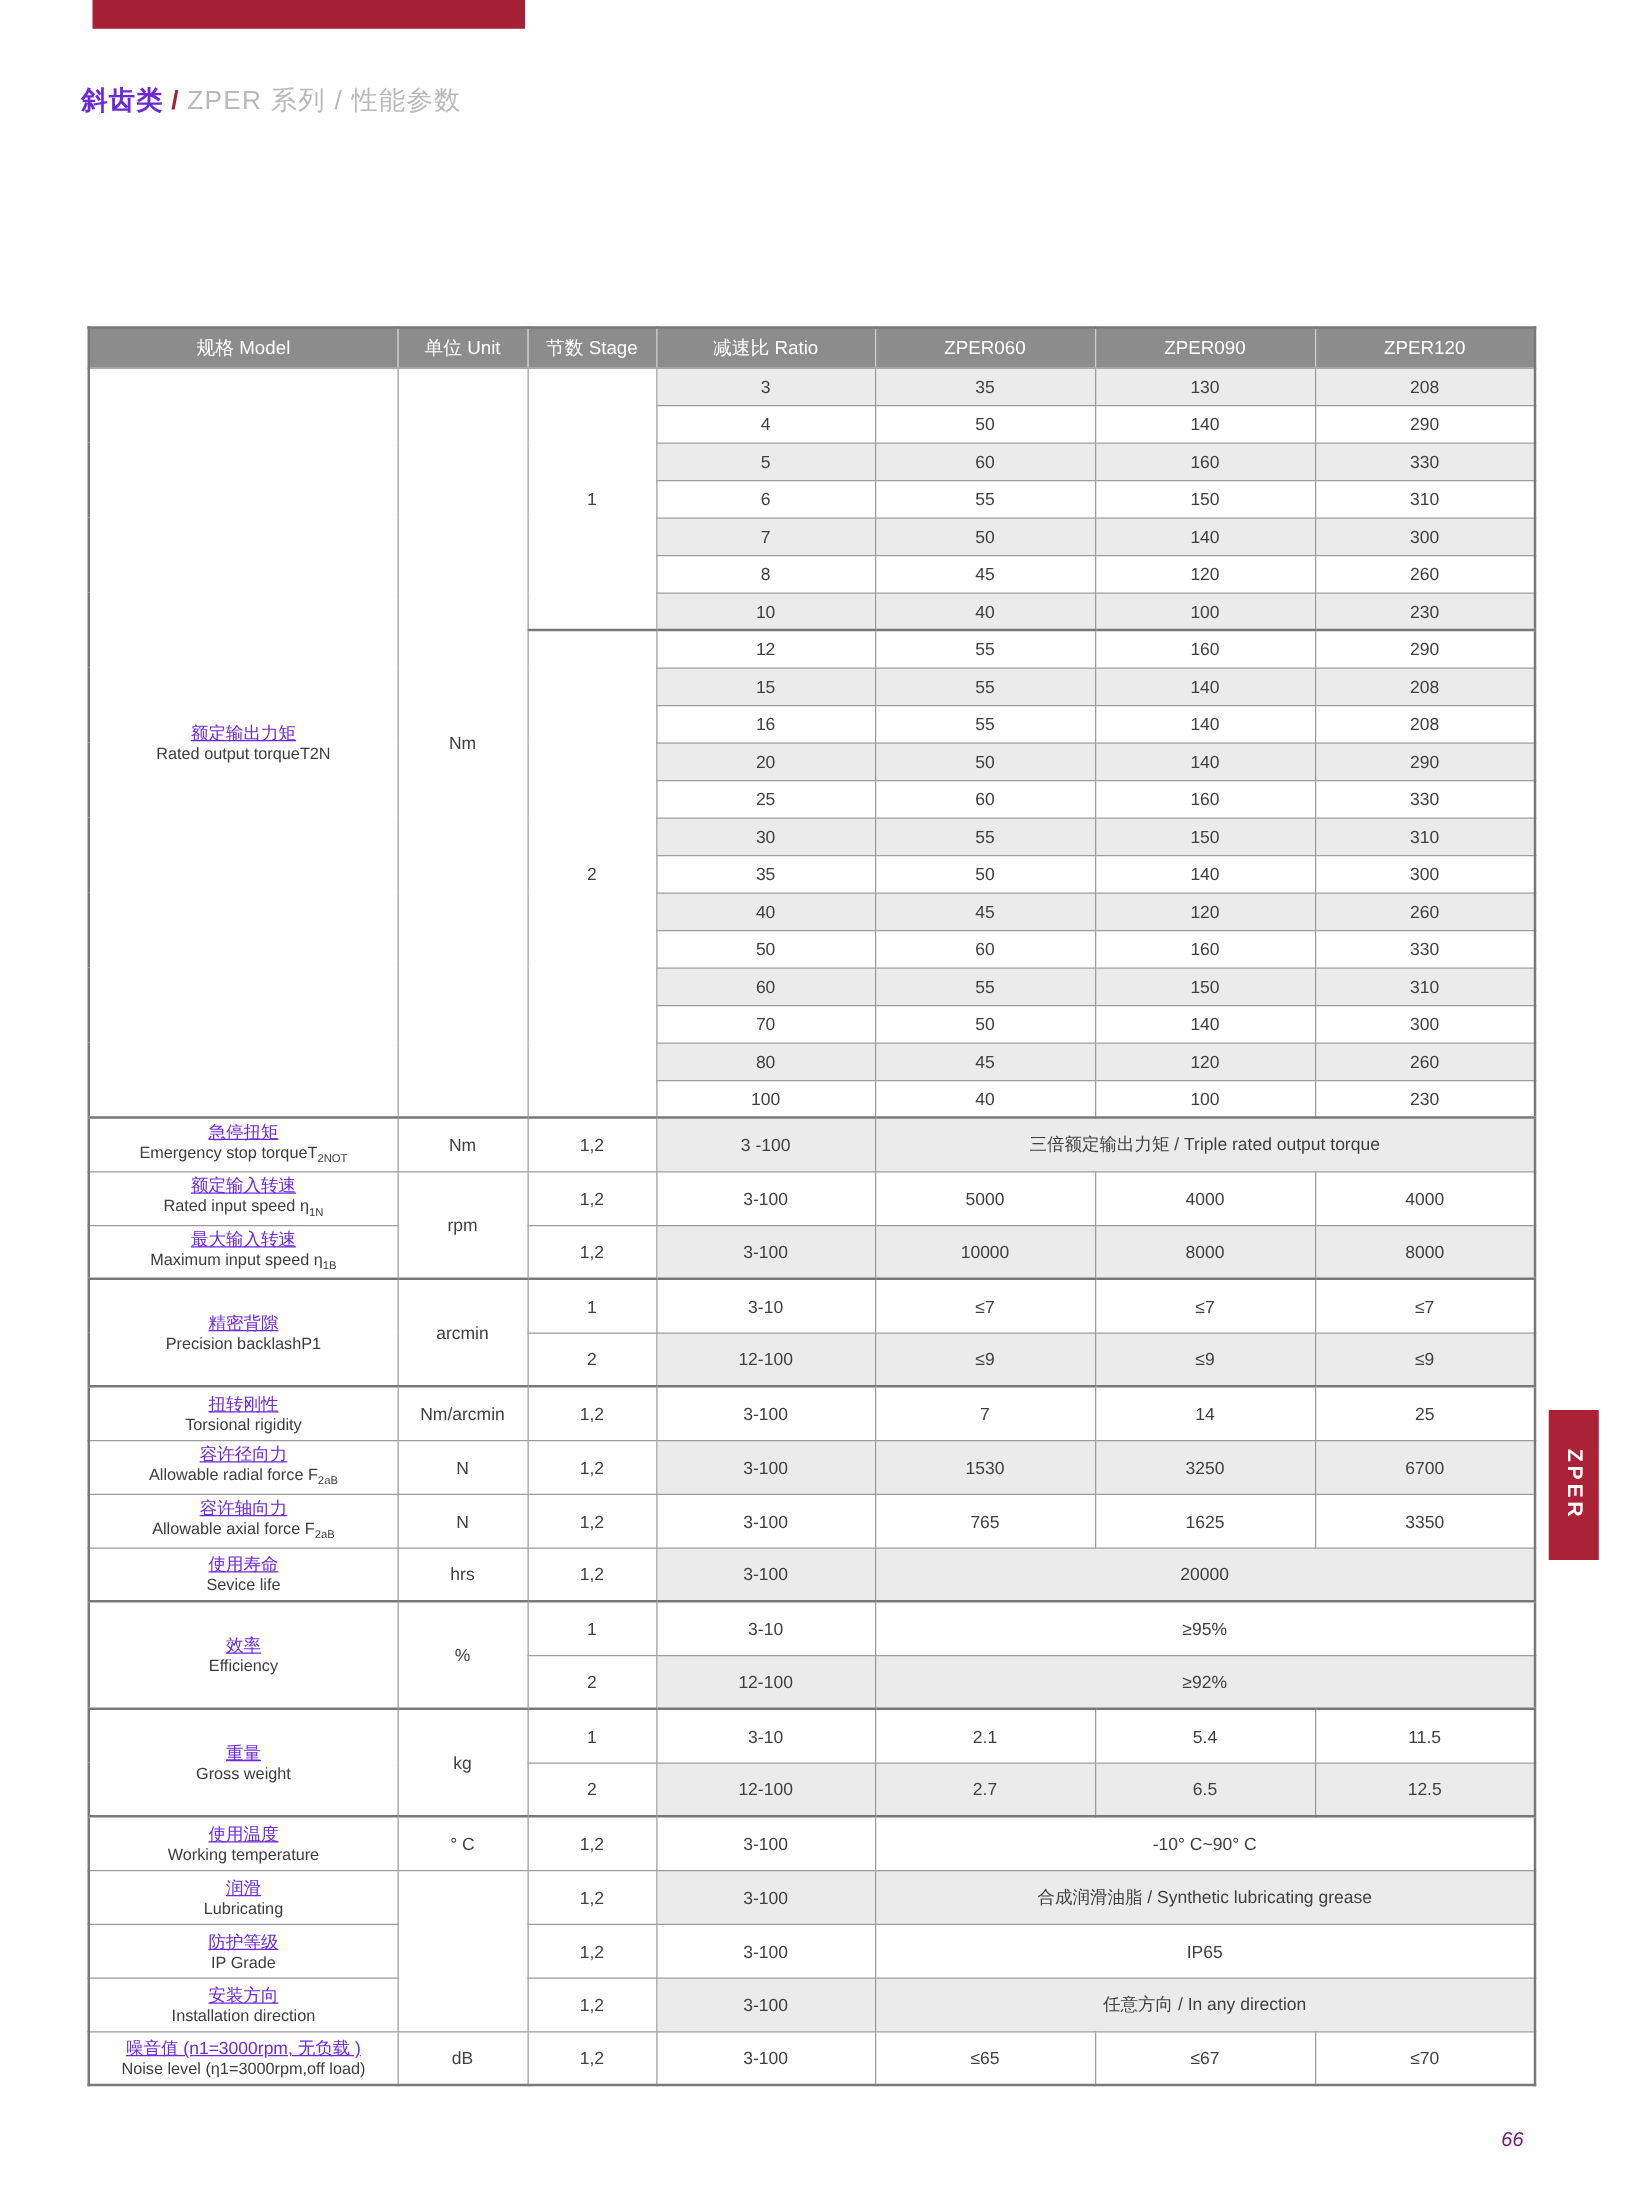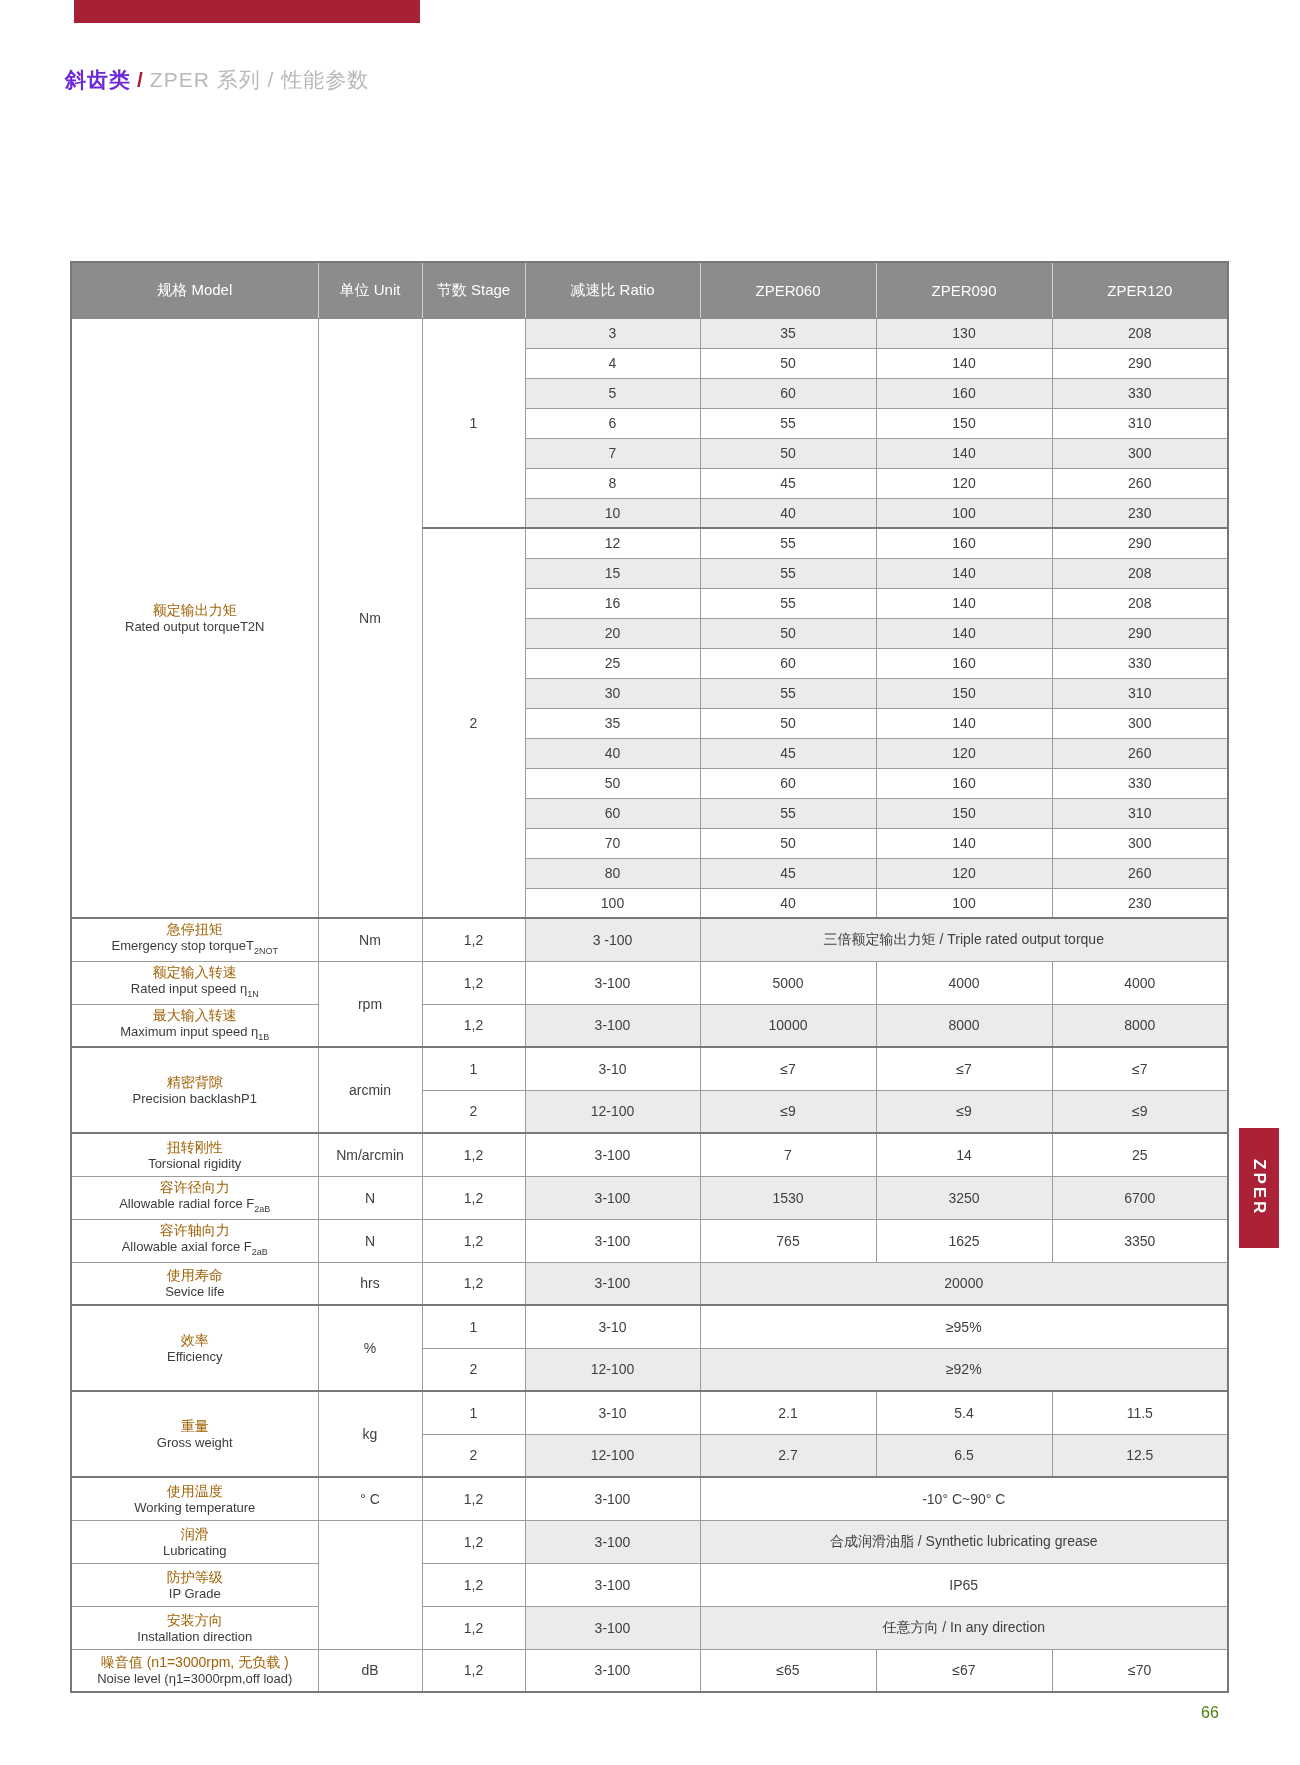--- a/index.html
+++ b/index.html
@@ -13,30 +13,30 @@
   .section-title{position:absolute;left:66px;top:190px;display:flex;align-items:center;}
   .gear{width:24px;height:24px;margin-right:10px;flex:0 0 auto;}
   .section-title .txt{font-size:20px;font-weight:bold;color:#141414;letter-spacing:0.2px;}
   .tablewrap{position:absolute;left:70px;top:261px;}
   table{border-collapse:collapse;table-layout:fixed;width:1157px;border:2px solid #787878;}
   th{background:#8c8c8c;color:#ffffff;font-weight:normal;font-size:15px;
      border:1px solid #cfcfcf;border-bottom:1px solid #8c8c8c;padding:0;}
   td{border:1px solid #9c9c9c;text-align:center;vertical-align:middle;
      font-size:14px;color:#3f3f3f;padding:0 2px;overflow:hidden;background:#ffffff;}
   td.shade{background:#ebebeb;}
-  td.label .zh{font-size:14px;line-height:18px;color:#a16207;}
+  td.label .zh{font-size:14px;line-height:18px;color:#6d28d9;text-decoration:underline;}
   td.label .en{font-size:13px;line-height:16px;color:#3c3c3c;}
   sub{font-size:9px;}
   tr.sect > td{border-top:2px solid #787878;}
   .side-tab{position:absolute;left:1239px;top:1128px;width:40px;height:120px;background:#ab2136;
             display:flex;align-items:center;justify-content:center;}
   .side-tab .vtxt{writing-mode:vertical-rl;color:#ffffff;font-size:17px;font-weight:bold;
             letter-spacing:3px;}
   .page-number{position:absolute;left:1185px;top:1704px;width:50px;text-align:center;
-            font-size:16px;color:#4d7c0f;}
+            font-size:16px;color:#701a75;font-style:italic;}
 </style>
 </head>
 <body>
 
 <div class="page">
 
   <div class="topbar"></div>
 
   <div class="breadcrumb">
     <span class="cat">斜齿类</span><span class="sep">/</span><span class="trail">ZPER 系列 / 性能参数</span>
@@ -48,21 +48,21 @@
         <colgroup>
           <col style="width: 247px;">
           <col style="width: 104px;">
           <col style="width: 103px;">
           <col style="width: 175px;">
           <col style="width: 176px;">
           <col style="width: 176px;">
           <col style="width: 176px;">
         </colgroup>
         <thead>
-          <tr style="height: 56px;">
+          <tr style="height: 32px;">
             <th>规格 Model</th>
             <th>单位 Unit</th>
             <th>节数 Stage</th>
             <th>减速比 Ratio</th>
             <th>ZPER060</th>
             <th>ZPER090</th>
             <th>ZPER120</th>
           </tr>
         </thead>
         <tbody>

